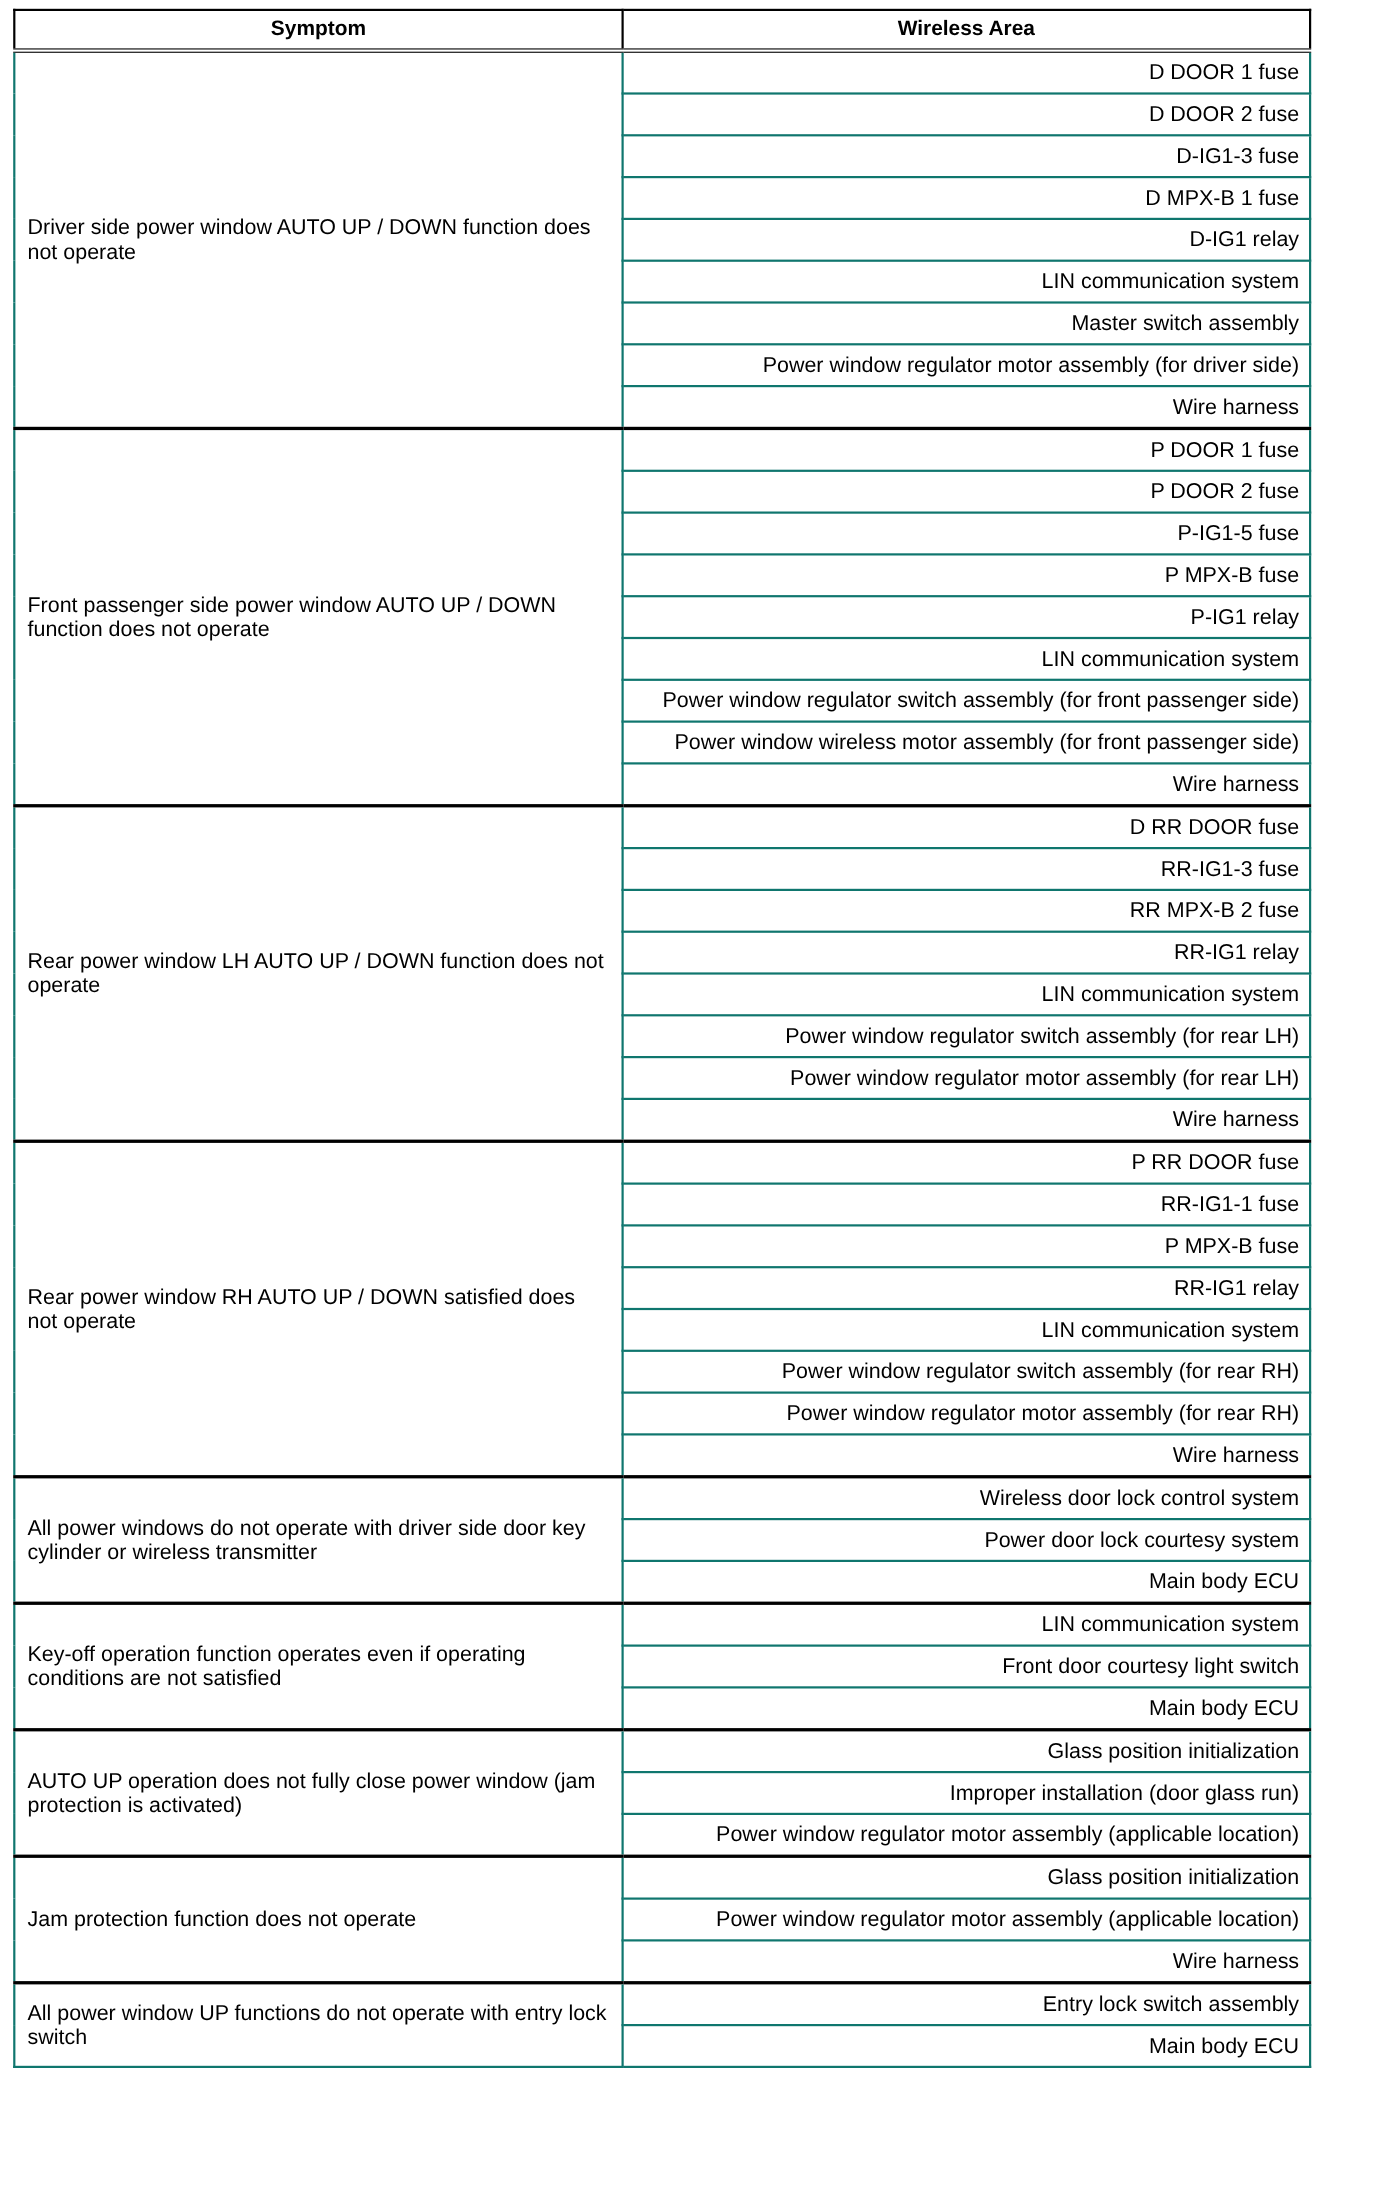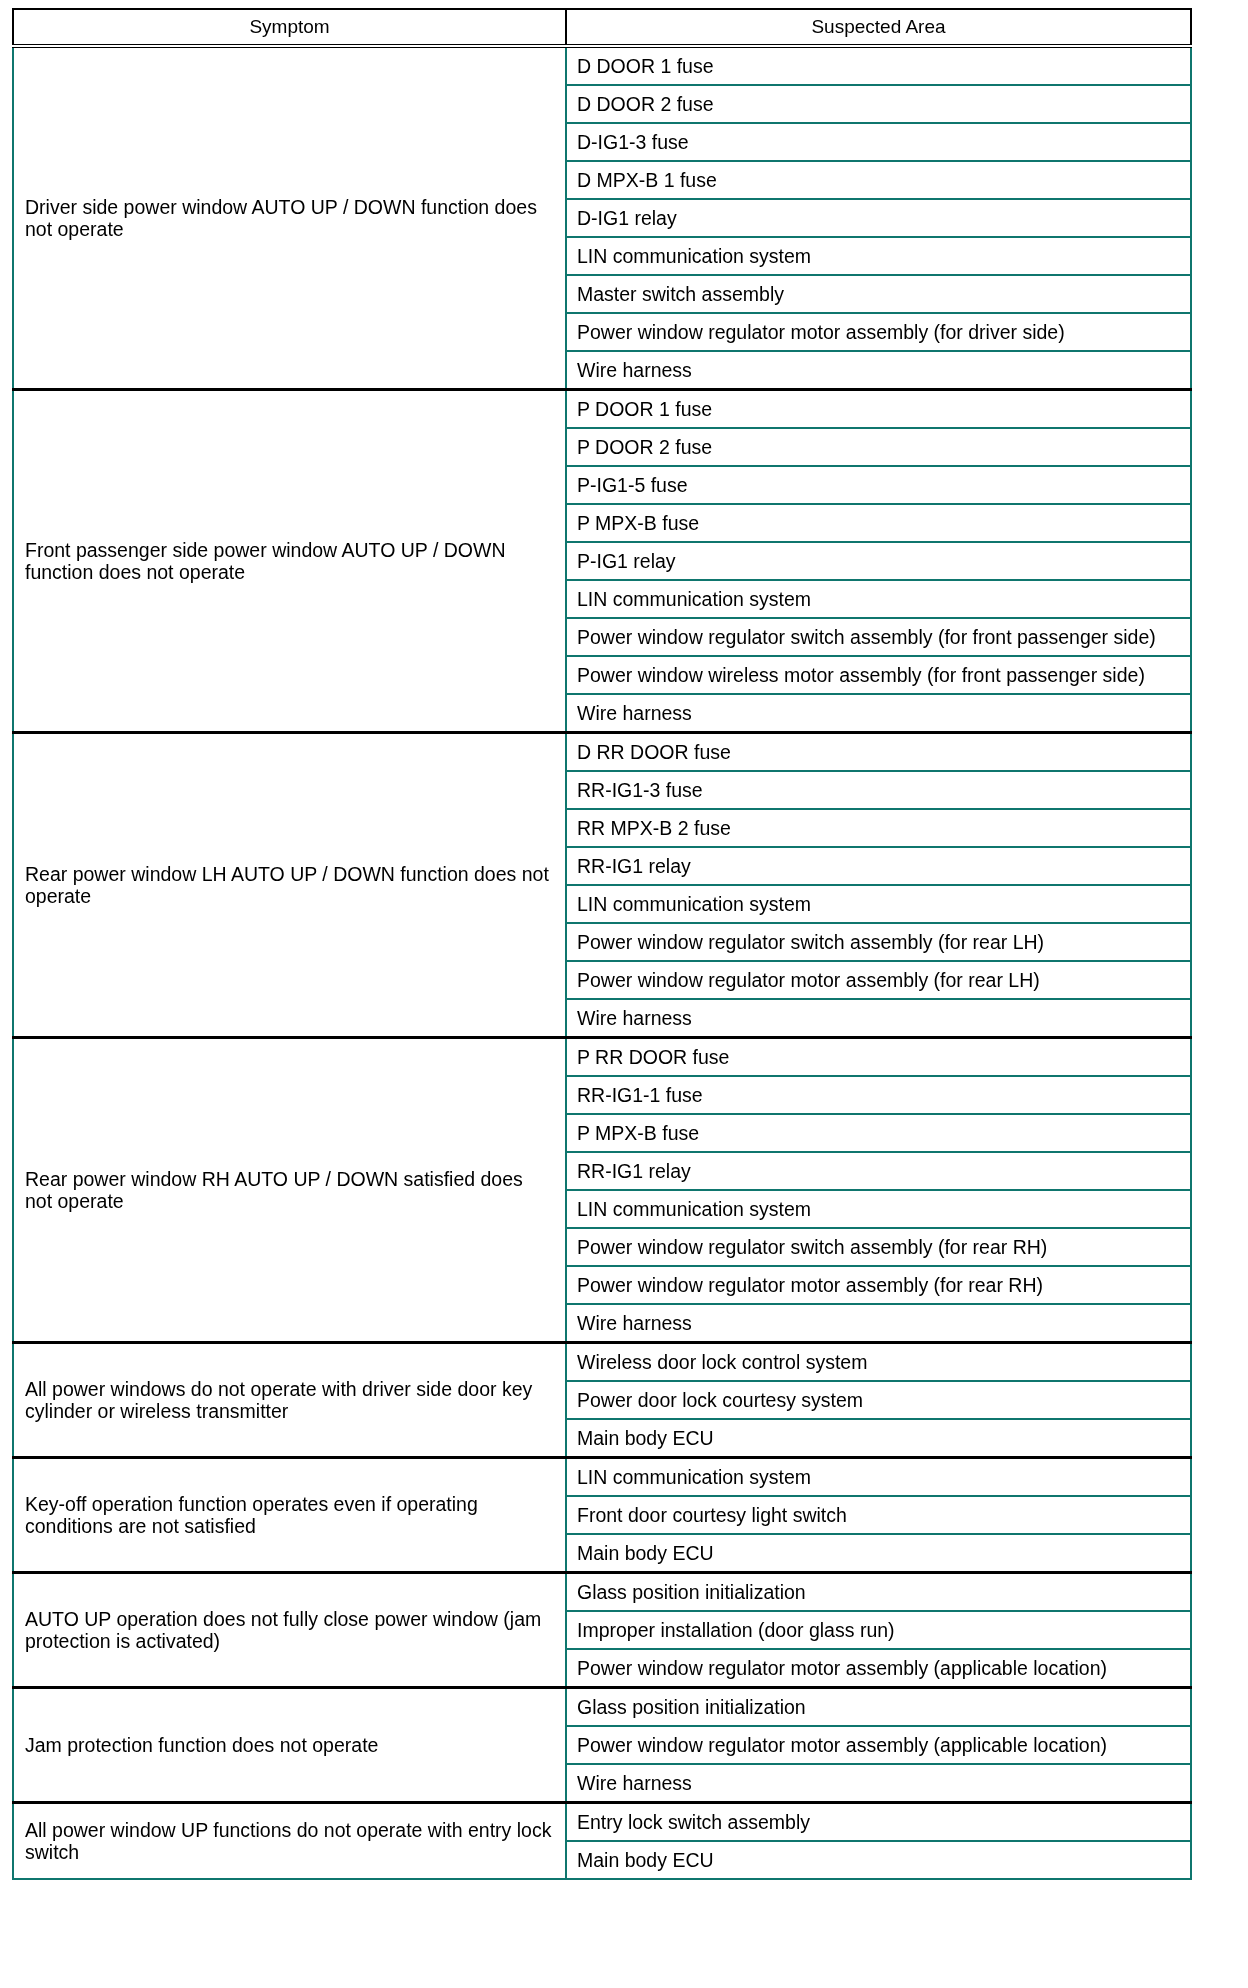--- a/index.html
+++ b/index.html
@@ -2,39 +2,39 @@
 <html><head>
 <meta charset="utf-8">
 <style>
   html, body { margin: 0; padding: 0; background: #ffffff; }
   body { width: 1248px; height: 1988px; position: relative; overflow: hidden;
          font-family: "Liberation Sans", sans-serif; color: #000; }
   #tbl { position: absolute; left: 12px; top: 8px; width: 1178px;
          border-collapse: collapse; table-layout: fixed; }
   #tbl col.c1 { width: 553px; }
   #tbl col.c2 { width: 625px; }
-  #tbl th { font-weight: normal; font-size: 19px; height: 34px; text-align: center;
+  #tbl th { font-weight: bold; font-size: 19px; height: 34px; text-align: center;
             border: 2px solid #000; border-bottom: 4px double #000; padding: 0; }
   #tbl td { border: 2px solid #0f766e; font-size: 19.5px; line-height: 22px; vertical-align: middle; }
   #tbl td.sym { padding: 0 10px 0 11px; }
-  #tbl td.area { padding: 7px 27px 7px 10px; height: 22px; }
+  #tbl td.area { padding: 7px 9px 7px 10px; height: 22px; text-align: right; }
   #tbl tr.grp-start td { border-top: 3px solid #000; }
 </style>
 </head>
 <body>
 
 <table id="tbl">
   <colgroup>
       <col class="c1">
       <col class="c2">
     </colgroup>
   <thead>
     <tr>
       <th>Symptom</th>
-      <th>Suspected Area</th>
+      <th>Wireless Area</th>
     </tr>
   </thead>
   <tbody id="tbody">
       <tr class="grp-start">
         <td class="sym" rowspan="9">Driver side power window AUTO UP / DOWN function does not operate</td>
         <td class="area">D DOOR 1 fuse</td>
       </tr>
       <tr>
         <td class="area">D DOOR 2 fuse</td>
       </tr>

